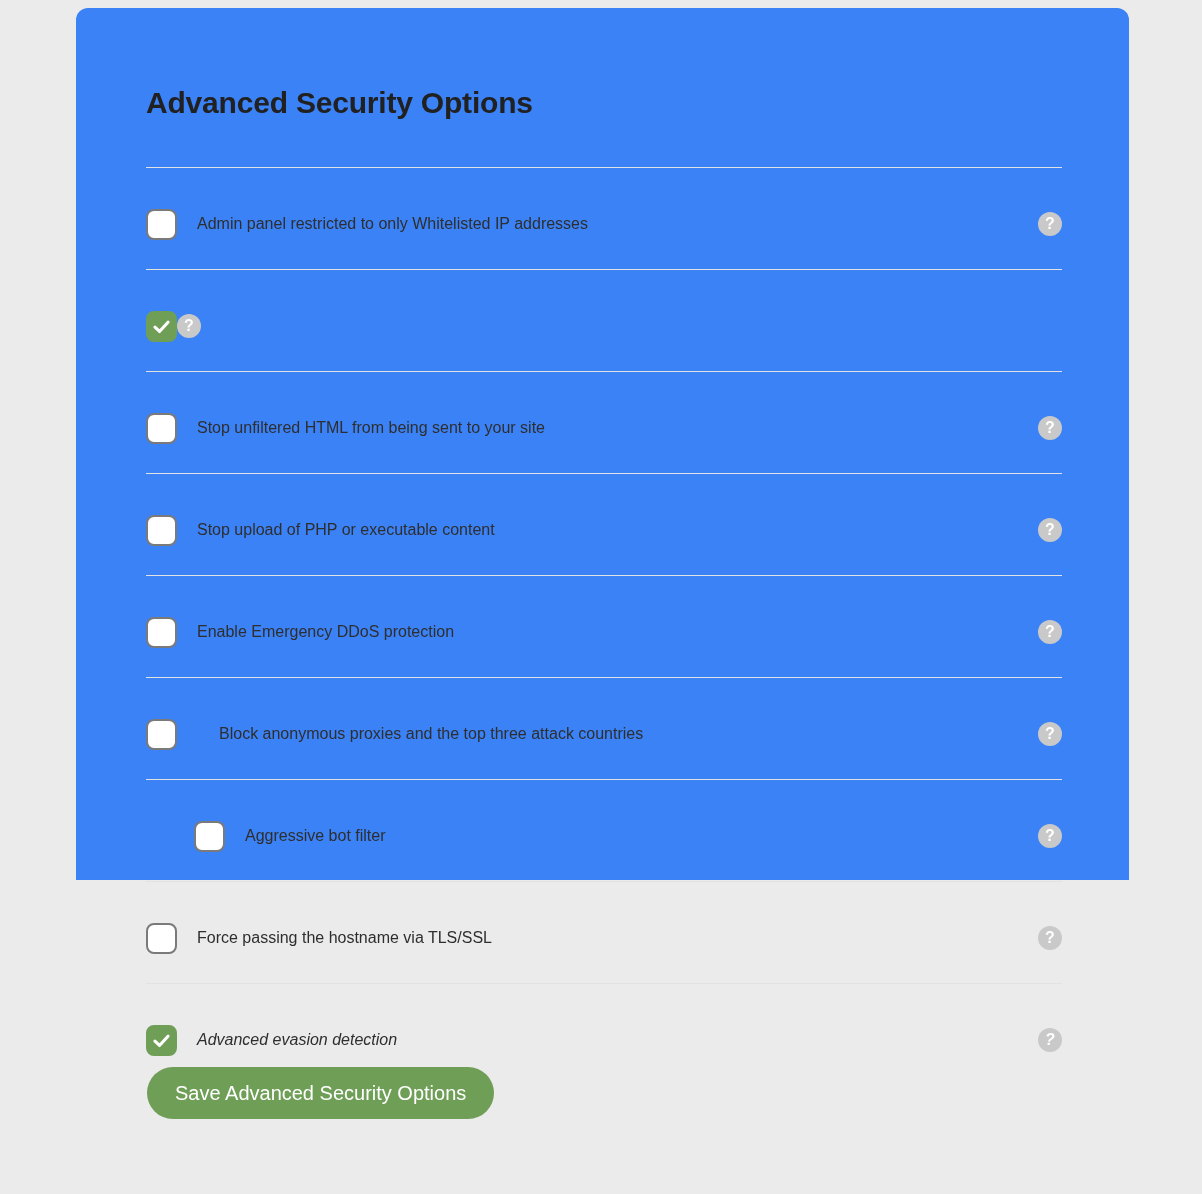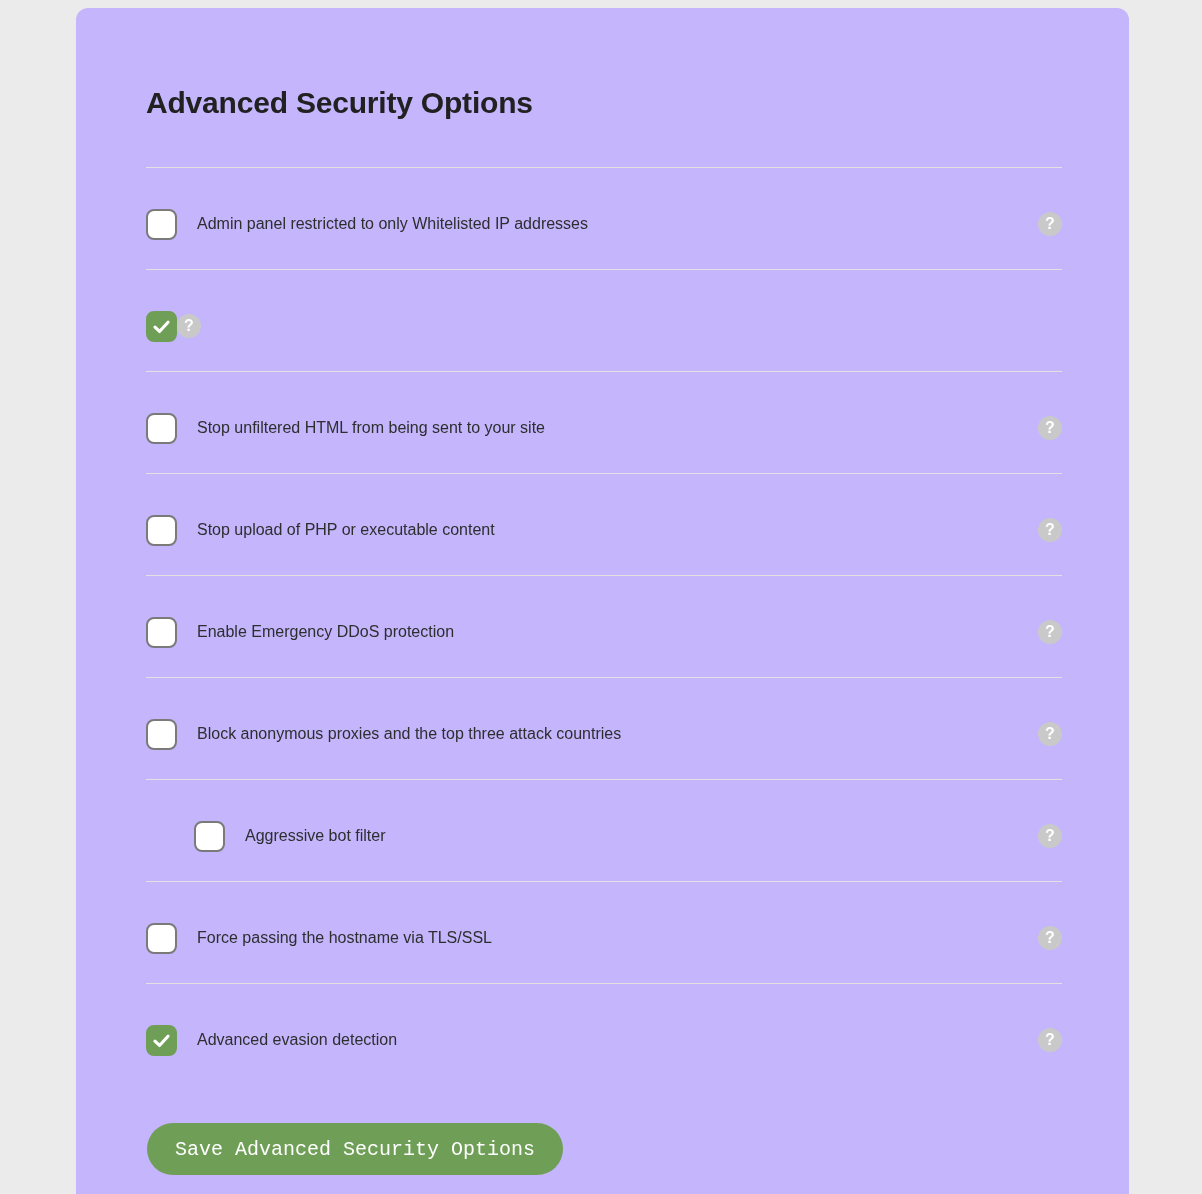--- a/index.html
+++ b/index.html
@@ -18,22 +18,22 @@
     height: 1194px;
     background: #ebebeb;
   }
 
   
   .card {
     position: absolute;
     left: 76px;
     top: 8px;
     width: 1053px;
-    height: 1186px;
-    background: #c4b5fd;
+    height: 872px;
+    background: #3b82f6;
     border-radius: 12px 12px 0 0;
   }
 
   .card-inner {
     position: absolute;
     left: 70px;      
     top: 0;
     width: 916px;    
   }
 
@@ -116,29 +116,29 @@
     text-align: center;
     cursor: pointer;
     font-family: "Liberation Sans", sans-serif;
     user-select: none;
   }
 
   
   .save-button {
     position: absolute;
     left: 1px;
-    top: 1115px;
+    top: 1059px;
     height: 52px;
     padding: 0 28px;
     border: none;
     border-radius: 26px;
     background: #6f9e56;
     color: #ffffff;
     font-size: 20px;
-    font-family: Liberation Mono, monospace;
+    font-family: Liberation Sans, sans-serif;
     cursor: pointer;
     white-space: nowrap;
   }
 </style>
 </head>
 <body>
 
 <div id="page">
   <div class="card">
     <div class="card-inner">
@@ -173,39 +173,39 @@
             <span class="option-label">Stop upload of PHP or executable content</span>
             <span class="help-icon">?</span>
           </div>
           <div class="divider" style="top: 567px;"></div>
           <div class="option-row" style="top: 596px;">
             <div class="checkbox"></div>
             <span class="option-label">Enable Emergency DDoS protection</span>
             <span class="help-icon">?</span>
           </div>
           <div class="divider" style="top: 669px;"></div>
-          <div class="option-row" style="top: 698px;">
+          <div class="option-row" style="top: 698px; gap: 22px;">
             <div class="checkbox"></div>
             <span class="option-label">Block anonymous proxies and the top three attack countries</span>
             <span class="help-icon">?</span>
           </div>
           <div class="divider" style="top: 771px;"></div>
           <div class="option-row" style="top: 800px; padding-left: 48px;">
             <div class="checkbox"></div>
             <span class="option-label">Aggressive bot filter</span>
             <span class="help-icon">?</span>
           </div>
           <div class="divider" style="top: 873px;"></div>
           <div class="option-row" style="top: 902px;">
             <div class="checkbox"></div>
             <span class="option-label">Force passing the hostname via TLS/SSL</span>
             <span class="help-icon">?</span>
           </div>
           <div class="divider" style="top: 975px;"></div>
-          <div class="option-row" style="top: 1004px;">
+          <div class="option-row" style="top: 1004px; font-style: italic;">
             <div class="checkbox checked">
               <svg class="tick" viewBox="0 0 31 31">
                 <path d="M8 16.2 L13.2 21.2 L23 10.6" fill="none" stroke="#ffffff" stroke-width="3.6" stroke-linecap="round" stroke-linejoin="round"></path>
               </svg>
             </div>
             <span class="option-label">Advanced evasion detection</span>
             <span class="help-icon">?</span>
           </div>
         </div>
 

